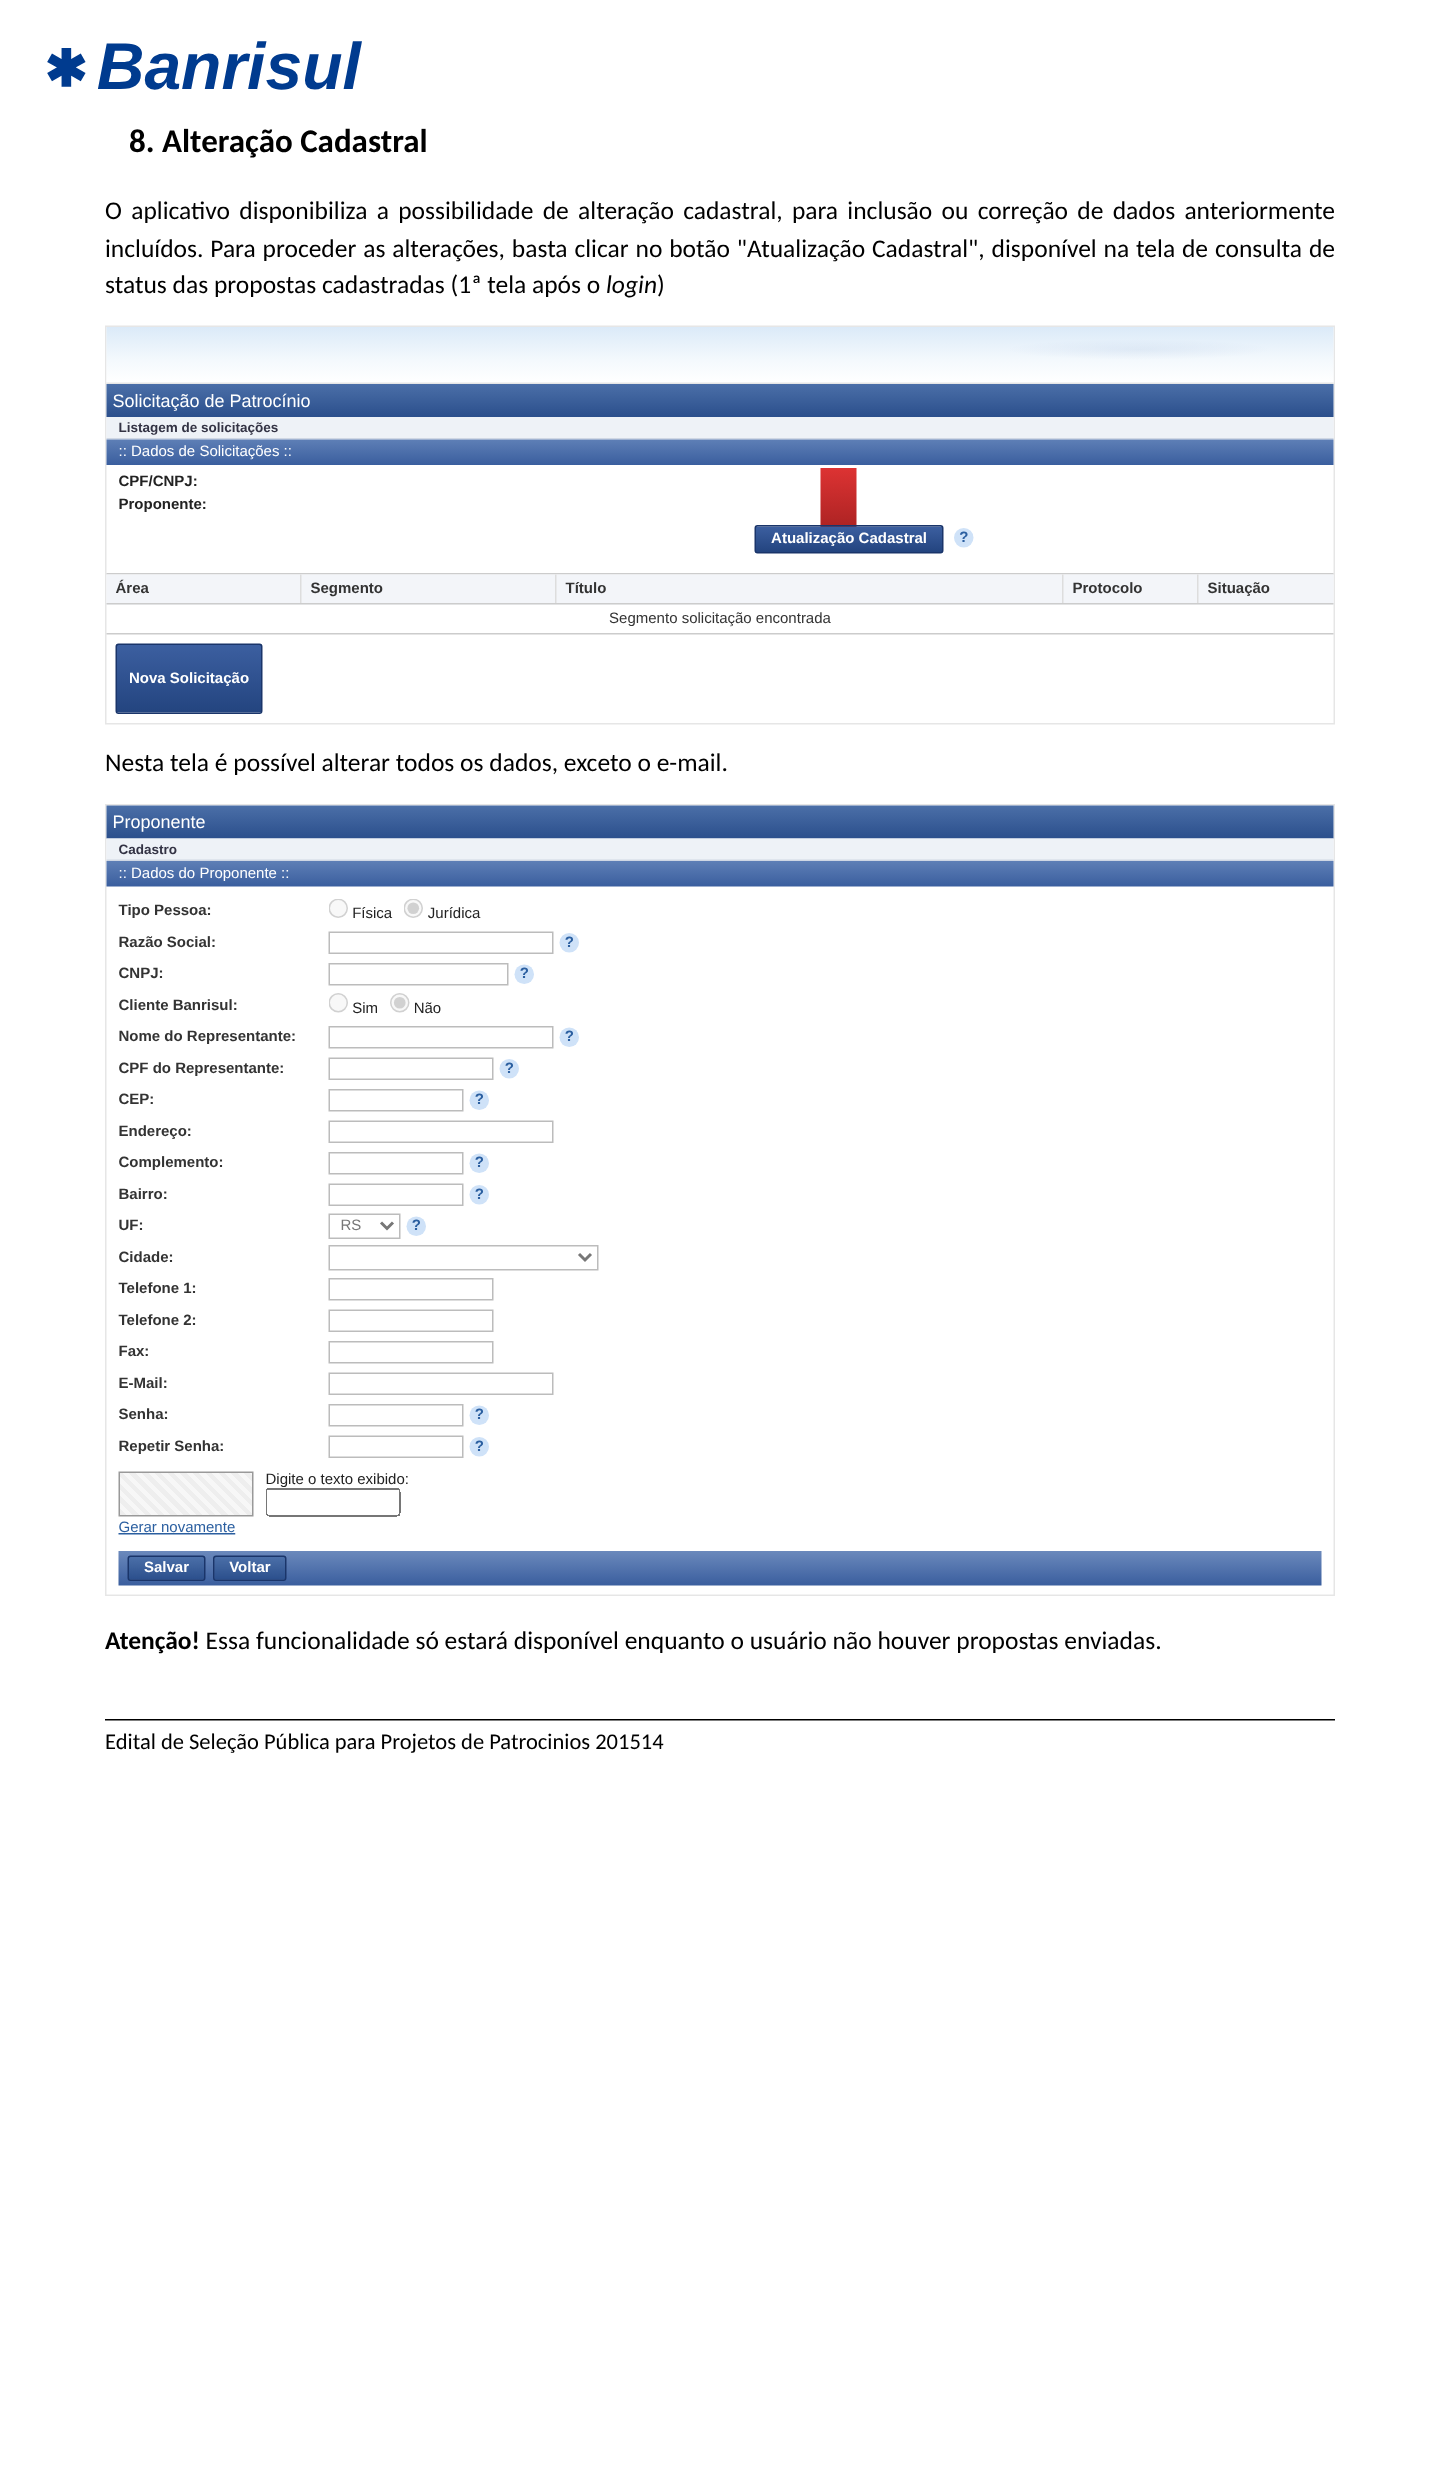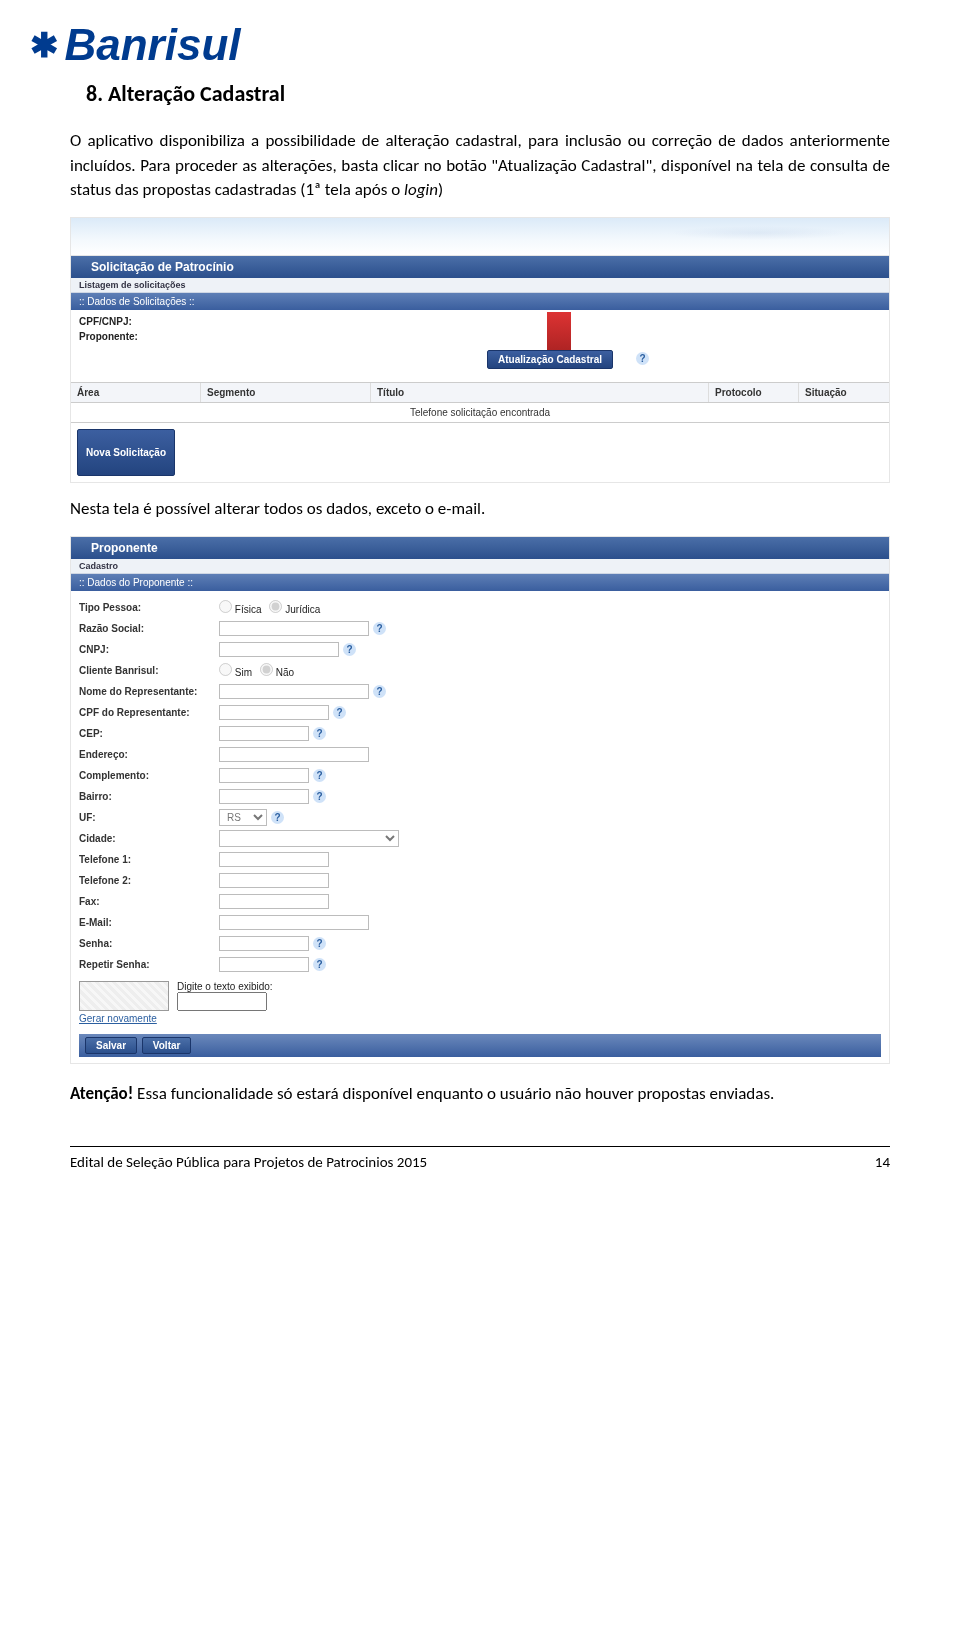--- a/index.html
+++ b/index.html
@@ -64,23 +64,23 @@
     content: "";
     position: absolute;
     top: 8px; right: 40px;
     width: 180px; height: 14px;
     border-radius: 50%;
     background: radial-gradient(ellipse at center, rgba(0,60,150,0.06) 0%, rgba(0,0,0,0) 70%);
   }
   .shot-title {
     background: linear-gradient(#4b6fa8, #2b4f8c);
     color: #fff;
-    font-weight: bold;
+    font-weight: normal;
     font-size: 12px;
-    padding: 4px 20px;
+    padding: 4px 4px;
   }
   .shot-sub {
     background: #eef2f7;
     color: #334;
     font-weight: bold;
     padding: 2px 8px;
     font-size: 9px;
     border-bottom: 1px solid #cfd7e4;
   }
   .section-bar {
@@ -93,21 +93,21 @@
   .shot1 .fields {
     position: relative;
     padding: 6px 8px 6px 8px;
     min-height: 72px;
   }
   .shot1 .kv { margin-bottom: 4px; }
   .shot1 .kv .lbl { font-weight: bold; display: inline-block; width: 72px; }
   .shot1 .kv .val { color: #888; font-size: 9px; }
   .btn-atualizacao {
     position: absolute;
-    right: 276px; top: 40px;
+    right: 260px; top: 40px;
     background: linear-gradient(#3c5fa0, #23447f);
     color: #fff;
     font-weight: bold;
     font-size: 10px;
     padding: 3px 10px;
     border: 1px solid #1a356a;
     border-radius: 2px;
   }
   .help-q {
     display: inline-block;
@@ -228,21 +228,21 @@
     font-weight: bold;
     font-size: 10px;
     padding: 2px 10px;
     border: 1px solid #1a356a;
     border-radius: 2px;
     margin-right: 2px;
   }
 
   .footer {
     display: flex;
-    justify-content: space-between;
+    justify-content: flex-start;
     align-items: baseline;
     border-top: 1px solid #000;
     margin-top: 40px;
     padding-top: 6px;
     font-size: 15px;
   }
   .footer .pg { font-size: 15px; }
 </style>
 </head>
 <body>
@@ -279,21 +279,21 @@
       <span class="help-q" style="position:absolute; right:240px; top:42px;">?</span>
     </div>
     <div class="grid">
       <div class="grid-head">
         <div style="width:130px">Área</div>
         <div style="width:170px">Segmento</div>
         <div style="flex:1">Título</div>
         <div style="width:90px">Protocolo</div>
         <div style="width:90px; border-right:none">Situação</div>
       </div>
-      <div class="grid-empty">Telefone solicitação encontrada</div>
+      <div class="grid-empty">Segmento solicitação encontrada</div>
     </div>
     <span class="btn-nova">Nova Solicitação</span>
   </div>
 
   <p class="body">Nesta tela é possível alterar todos os dados, exceto o e-mail.</p>
 
   <div class="shot2">
     <div class="shot-title">Proponente</div>
     <div class="shot-sub">Cadastro</div>
     <div class="section-bar">:: Dados do Proponente ::</div>

